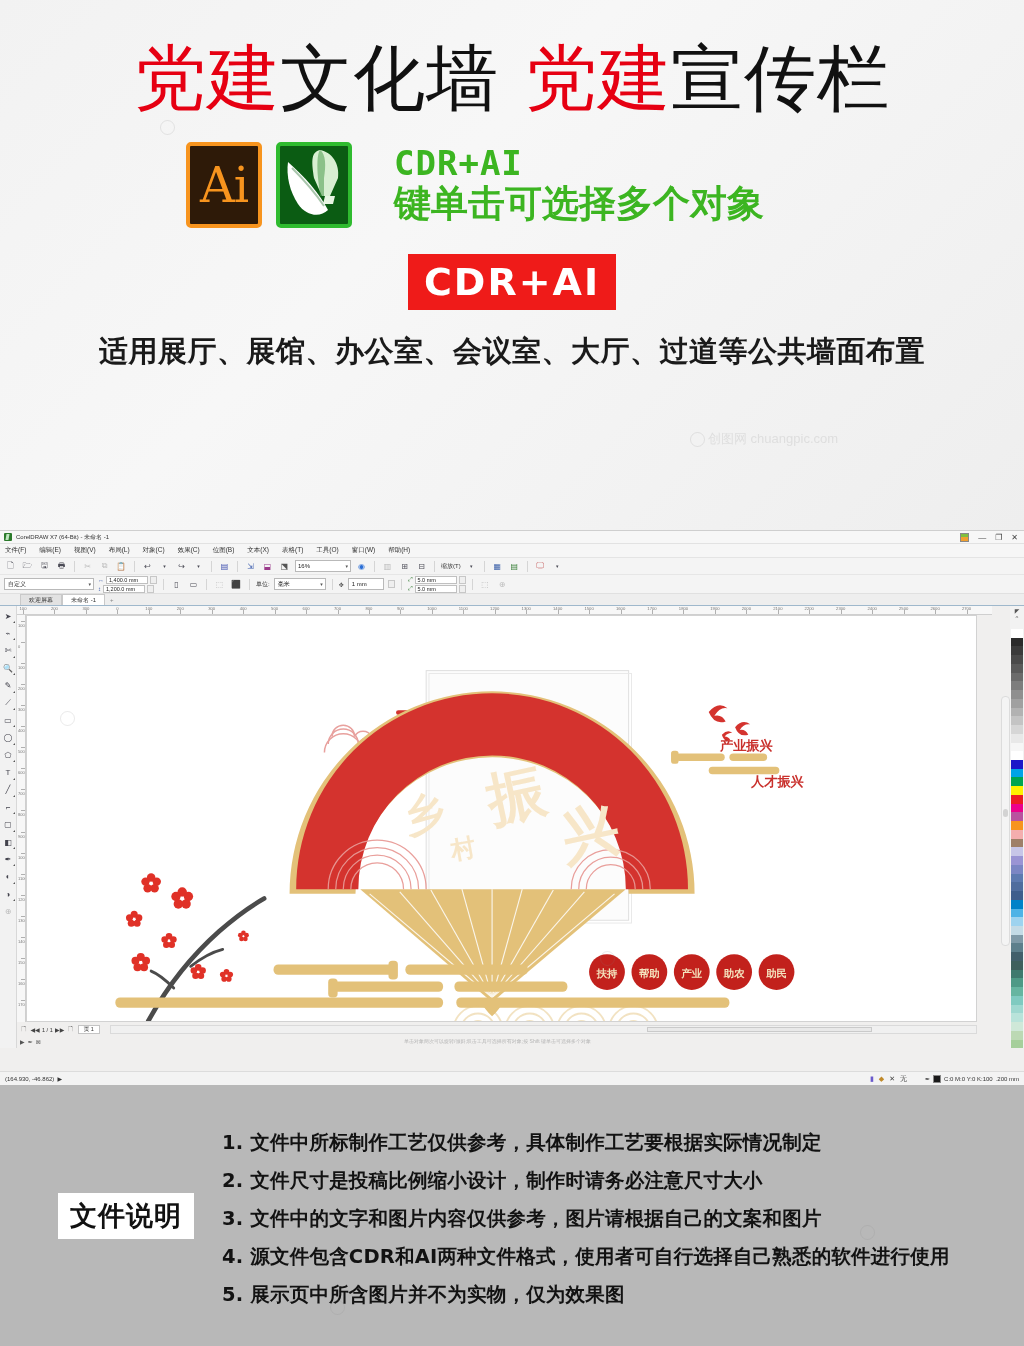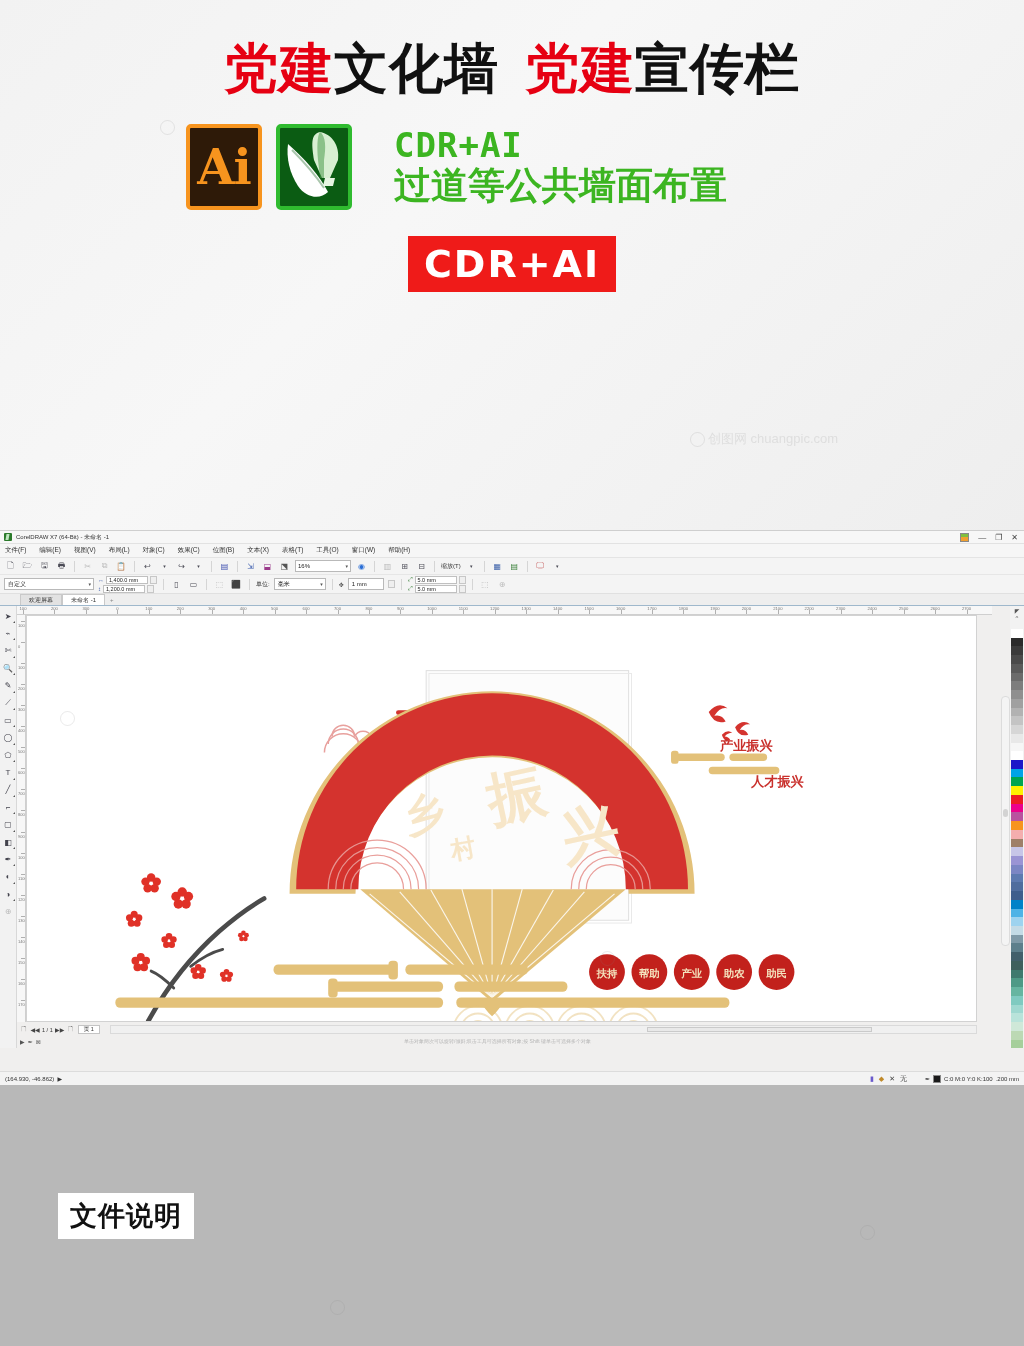--- a/index.html
+++ b/index.html
@@ -17,22 +17,22 @@
     background:linear-gradient(135deg,#f2f2f2 0%,#f7f7f7 40%,#eeeeee 100%);
     position:relative;
   }
   .title-row {
     text-align:center;
     padding-top:42px;
     white-space:nowrap;
     letter-spacing:1px;
   }
   .title-row span {
-    font-size:54px;
-    font-weight:bold;
+    font-size:72px;
+    font-weight:normal;
     font-family:"DejaVu Sans","Liberation Sans",sans-serif;
     line-height:1;
   }
   .t-red { color:#e60012; }
   .t-blk { color:#111111; }
   .t-gap { display:inline-block; width:26px; }
 
   .logo-row {
     display:flex; align-items:center;
     justify-content:flex-start;
@@ -44,21 +44,21 @@
     width:76px; height:86px;
     background:#2e1a08;
     border:4px solid #f7941e;
     border-radius:5px;
     display:flex; align-items:center; justify-content:center;
     position:relative;
   }
   .ai-icon .glyph {
     color:#f7941e;
     font-size:48px;
-    font-weight:bold;
+    font-weight:normal;
     font-family:"DejaVu Serif","Liberation Serif",serif;
     line-height:1;
     letter-spacing:-1px;
   }
   .cdr-icon {
     width:76px; height:86px;
     background:#0b5c13;
     border:4px solid #2fbb2f;
     border-radius:5px;
     position:relative;
@@ -376,28 +376,29 @@
       <svg width="68" height="78" viewBox="0 0 68 78">
         <path d="M40 4 C52 6 60 18 58 32 L50 50 L42 50 L34 32 C32 18 30 6 40 4 Z" fill="#d8efd2"></path>
         <path d="M40 4 C46 8 46 20 44 32 L44 50 L40 50 L38 32 C37 20 37 8 40 4 Z" fill="#4c9a4c" opacity="0.55"></path>
         <path d="M45 50 h10 l-2 8 h-10 z" fill="#e7f5e2"></path>
         <path d="M8 16 C24 30 40 48 48 64 C40 72 26 70 18 58 C10 46 6 30 8 16 Z" fill="#ffffff"></path>
         <path d="M12 22 C24 34 36 48 44 60" stroke="#0b5c13" stroke-width="2" fill="none" opacity="0.35"></path>
       </svg>
     </div>
     <div class="logo-text">
       <div class="l1">CDR+AI</div>
-      <div class="l2">过道等公共墙面布置</div>
+      <div class="l2">键单击可选择多个对象</div>
     </div>
   </div>
 
   <div class="badge-row">
     <div class="badge filled b1">CDR+AI</div>
   </div>
 
+  <div class="applies">适用展厅、展馆、办公室、会议室、大厅、过道等公共墙面布置</div>
 
   <div class="wm" style="left:690px;top:430px;">
       <span class="ring"></span>
       <span>创图网  chuangpic.com</span>
     </div>
   <div class="wm" style="left:160px;top:120px;">
       <span class="ring"></span>
     </div>
 </div>
 
@@ -952,19 +953,26 @@
   <div class="wm" style="left:60px;top:180px;">
       <span class="ring"></span>
     </div>
   <div class="wm" style="left:600px;top:420px;">
       <span class="ring"></span>
     </div>
 </div>
 
 <div class="footer">
   <div class="filelabel">文件说明</div>
+  <div class="notes">
+    <div class="note">1. 文件中所标制作工艺仅供参考，具体制作工艺要根据实际情况制定</div>
+    <div class="note">2. 文件尺寸是投稿比例缩小设计，制作时请务必注意尺寸大小</div>
+    <div class="note">3. 文件中的文字和图片内容仅供参考，图片请根据自己的文案和图片</div>
+    <div class="note">4. 源文件包含CDR和AI两种文件格式，使用者可自行选择自己熟悉的软件进行使用</div>
+    <div class="note">5. 展示页中所含图片并不为实物，仅为效果图</div>
+  </div>
   <div class="wm" style="left:860px;top:140px;">
       <span class="ring"></span>
     </div>
   <div class="wm" style="left:330px;top:215px;">
       <span class="ring"></span>
     </div>
 </div>
 
 </body></html>

